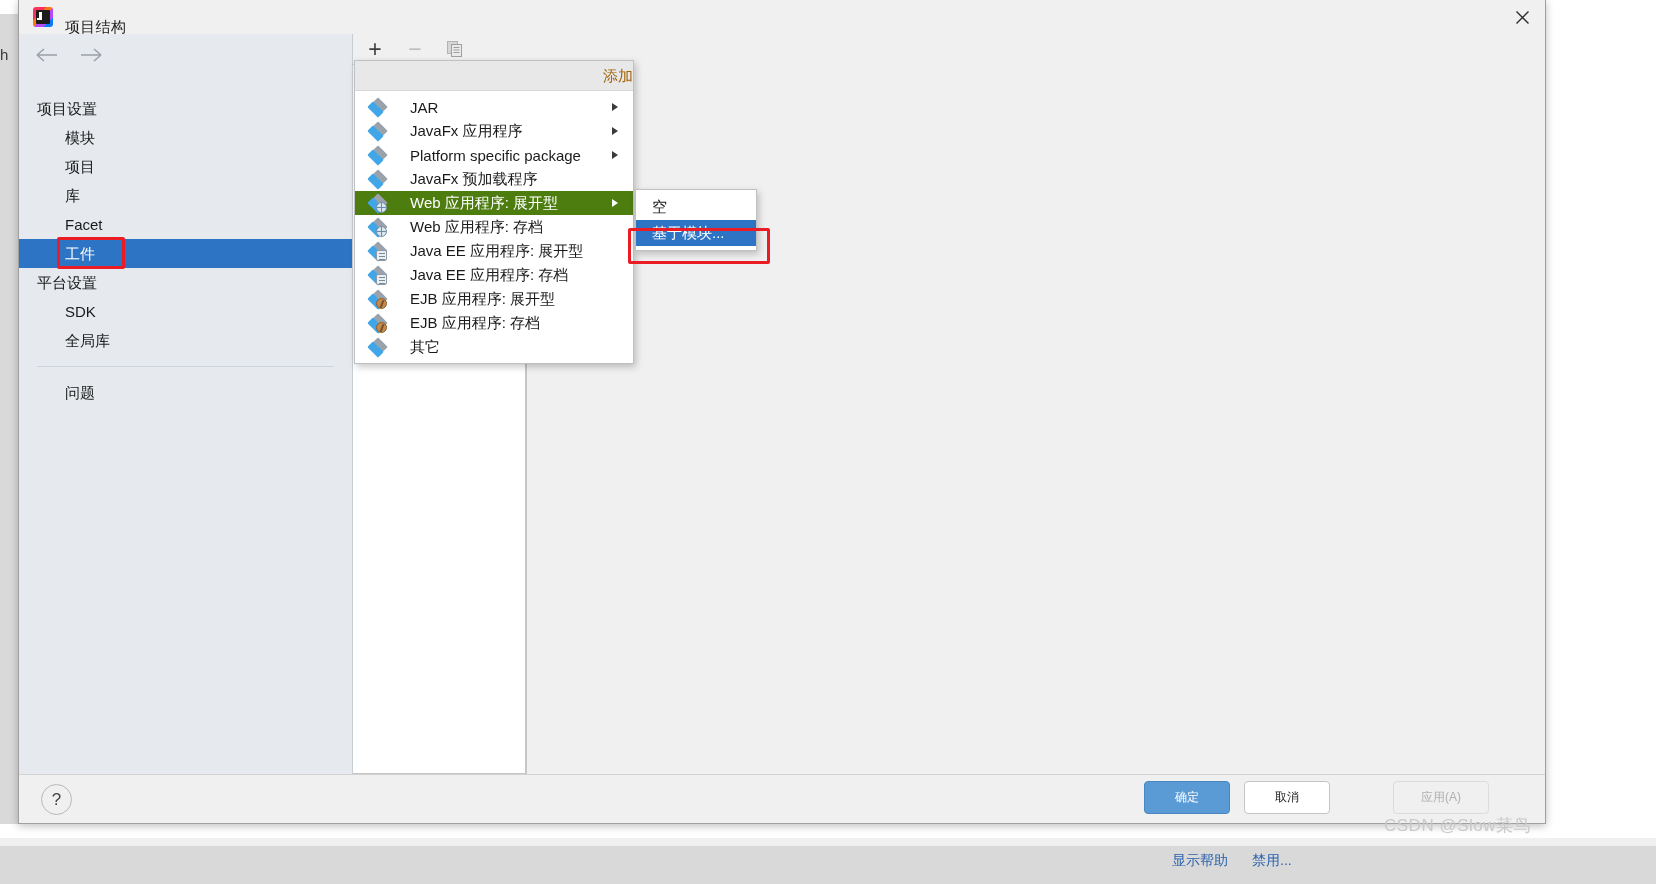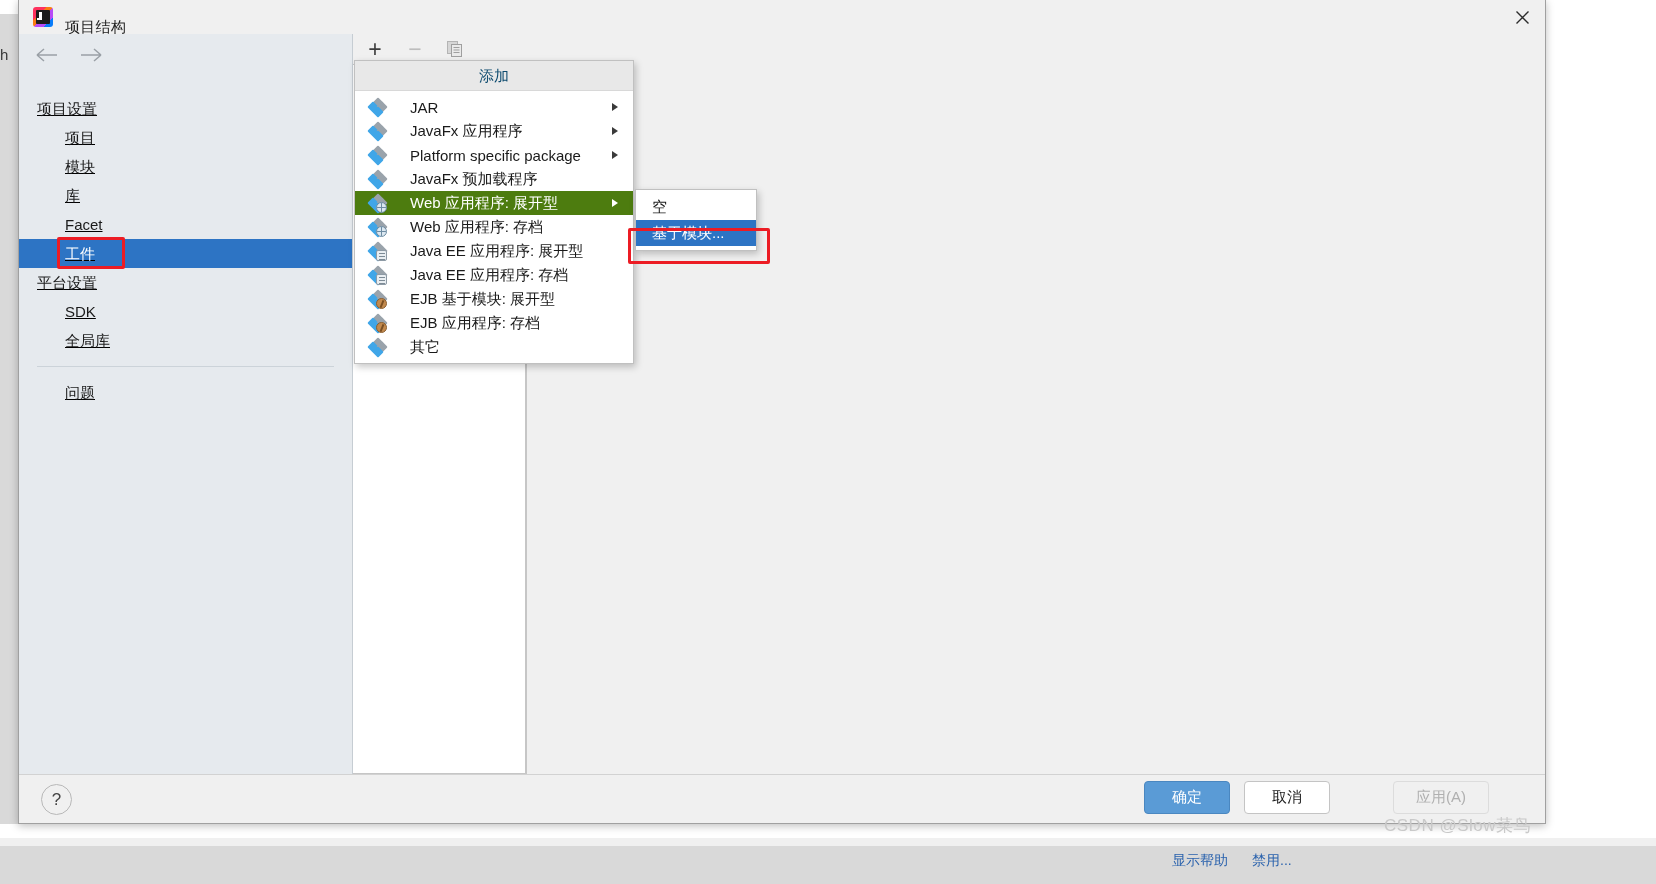--- a/index.html
+++ b/index.html
@@ -87,21 +87,20 @@
   .dlgbody {
     position: absolute; left: 0; top: 34px; width: 1526px; height: 740px;
     display: flex;
   }
 
   
   .sidebar {
     position: relative; width: 334px; height: 740px;
     background: #e6eaee;
     border-right: 1px solid #c6cdd3;
-    text-decoration: underline;
   }
   .navbtns { height: 42px; display: flex; align-items: center; padding-left: 14px; gap: 16px; }
   .navbtn { width: 28px; height: 24px; display: flex; align-items: center; justify-content: center; color: #9aa0a6; }
   .navbtn svg { display:block; }
 
   .navlist { padding-top: 18px; }
   .nav-group {
     height: 29px; line-height: 29px; padding-left: 18px;
     font-size: 15px; color: #1a1a1a;
   }
@@ -153,21 +152,21 @@
     background: #f0f0f0; border-top: 1px solid #d2d2d2;
   }
   .help-btn {
     position: absolute; left: 22px; top: 9px; width: 31px; height: 31px;
     border-radius: 50%; border: 1px solid #b8b8b8; background: #f0f0f0;
     display: flex; align-items: center; justify-content: center;
     font-size: 17px; color: #444; cursor: pointer;
   }
   .btn {
     position: absolute; top: 6px; height: 33px;
-    border-radius: 4px; font-size: 15px;
+    border-radius: 4px; font-size: 12px;
     display: flex; align-items: center; justify-content: center; cursor: pointer;
   }
   .btn-ok {
     right: 315px; width: 86px; background: #5a9bd6; border: 1px solid #4a87c0;
     color: #ffffff;
   }
   .btn-cancel {
     right: 215px; width: 86px; background: #ffffff; border: 1px solid #c4c4c4;
     color: #1a1a1a;
   }
@@ -182,22 +181,22 @@
   }
 
   
   .menu {
     position: absolute; left: 335px; top: 60px; width: 280px;
     background: #ffffff; border: 1px solid #c0c0c0;
     box-shadow: 2px 3px 7px rgba(0,0,0,.22);
     z-index: 40;
   }
   .menu-header {
-    height: 30px; line-height: 30px; text-align: center;
-    background: #e8e8e8; font-size: 15px; color: #0c4a6e;
+    height: 30px; line-height: 30px; text-align: right;
+    background: #e8e8e8; font-size: 15px; color: #a16207;
     border-bottom: 1px solid #d8d8d8;
   }
   .menu-list { padding: 4px 0; }
   .menu-item {
     height: 24px; display: flex; align-items: center; position: relative;
     font-size: 15px; color: #1a1a1a; padding-left: 14px; cursor: default; gap: 14px;
   }
   .menu-item.sel { background: #4d7c0f; color: #ffffff; }
   .menu-label { margin-left: 10px; white-space: nowrap; }
   .arrow {
@@ -302,22 +301,22 @@
           </div>
           <div class="navbtn">
             <svg width="24" height="16" viewBox="0 0 24 16">
                 <path d="M22 8 L2 8 M22 8 L15 2 M22 8 L15 14" stroke="#9aa0a6" stroke-width="1.5" fill="none"></path>
               </svg>
           </div>
         </div>
 
         <div class="navlist">
           <div class="nav-group">项目设置</div>
+          <div class="nav-item">模块</div>
           <div class="nav-item">项目</div>
-          <div class="nav-item">模块</div>
           <div class="nav-item">库</div>
           <div class="nav-item">Facet</div>
           <div class="nav-item selected">
             <span>工件</span>
             <span class="redbox"></span>
           </div>
           <div class="nav-group">平台设置</div>
           <div class="nav-item">SDK</div>
           <div class="nav-item">全局库</div>
           <div class="nav-sep"></div>
@@ -449,21 +448,21 @@
         </div>
 
         <div class="menu-item">
           <span class="arti">
             <span class="dia t c-gray"></span>
               <span class="dia l c-blue"></span>
               <span class="dia r c-gray"></span>
               <span class="dia b c-blue"></span>
             <span class="badge bean"></span>
           </span>
-          <span class="menu-label">EJB 基于模块: 展开型</span>
+          <span class="menu-label">EJB 应用程序: 展开型</span>
         </div>
 
         <div class="menu-item">
           <span class="arti">
             <span class="dia t c-gray"></span>
               <span class="dia l c-blue"></span>
               <span class="dia r c-gray"></span>
               <span class="dia b c-blue"></span>
             <span class="badge bean"></span>
           </span>

